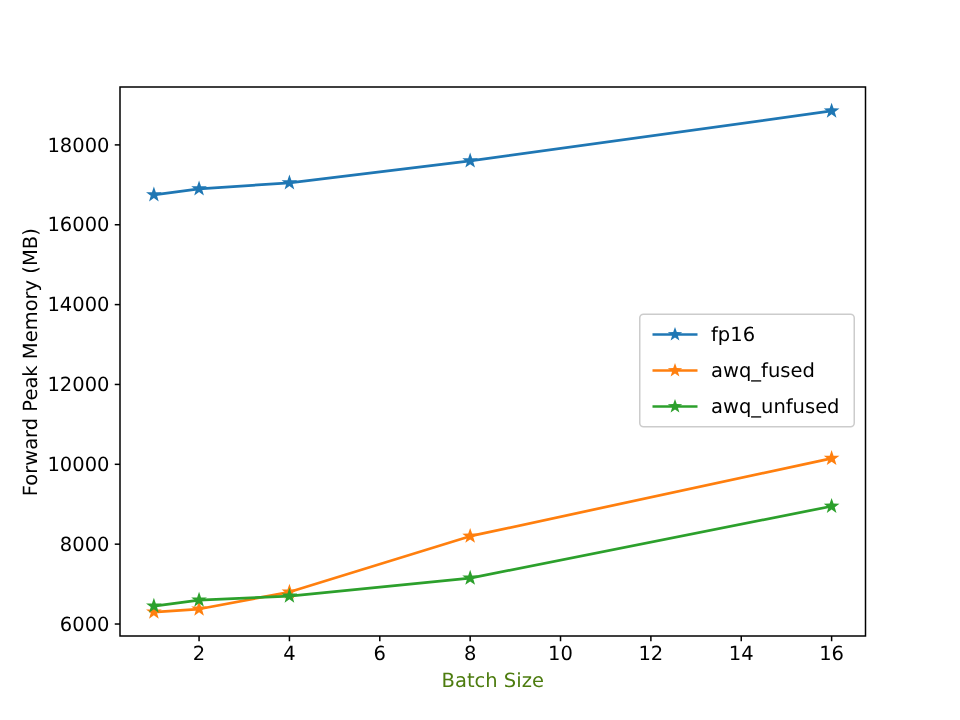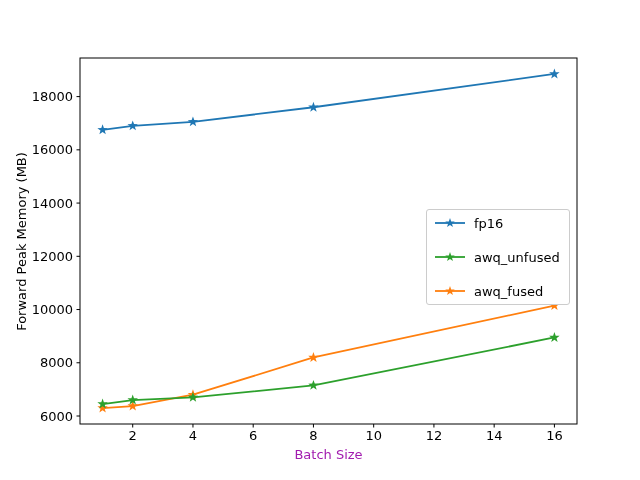--- a/index.html
+++ b/index.html
@@ -7,31 +7,31 @@
     position:relative;width:640px;height:480px;background:#ffffff;
     font-family:"DejaVu Sans",sans-serif;overflow:hidden;color:#000;
   }
   #plot-svg{position:absolute;left:0;top:0;}
   #chart-title{
     position:absolute;left:80px;top:27px;width:497px;text-align:center;
     font-size:17px;color:#000;
   }
   #x-axis-label{
     position:absolute;left:80px;top:447px;width:497px;text-align:center;
-    font-size:13px;color:#a21caf;
+    font-size:13px;color:#4d7c0f;
   }
   #y-axis-label{
     position:absolute;left:-98px;top:233px;width:240px;height:17px;
     text-align:center;font-size:13px;color:#000;
     transform:rotate(-90deg);
   }
   #legend{
     position:absolute;left:426px;top:209px;background:#ffffff;
     border:1px solid #cccccc;border-radius:3px;
-    padding:5px 9px 5px 7px;display:flex;flex-direction:column;gap:18px;
+    padding:5px 9px 5px 7px;display:flex;flex-direction:column;gap:8px;
   }
   .legend-row{display:flex;align-items:center;gap:8px;height:16px;}
   .legend-label{font-size:13px;color:#000;white-space:nowrap;}
 </style>
 </head>
 <body>
 
 <div id="figure">
   <svg id="plot-svg" width="640" height="480">
       <rect x="80" y="58" width="497" height="366" fill="none" stroke="#000000" stroke-width="1"></rect>
@@ -93,26 +93,26 @@
   <div id="legend">
       <div class="legend-row">
         <svg width="32" height="14">
           <line x1="1" y1="7" x2="31" y2="7" stroke="#1f77b4" stroke-width="1.8"></line>
           <path d="M16.00,2.00L17.18,5.38L20.76,5.45L17.90,7.62L18.94,11.05L16.00,9.00L13.06,11.05L14.10,7.62L11.24,5.45L14.82,5.38Z" fill="#1f77b4"></path>
         </svg>
         <span class="legend-label">fp16</span>
       </div>
       <div class="legend-row">
         <svg width="32" height="14">
+          <line x1="1" y1="7" x2="31" y2="7" stroke="#ff7f0e" stroke-width="1.8"></line>
+          <path d="M16.00,2.00L17.18,5.38L20.76,5.45L17.90,7.62L18.94,11.05L16.00,9.00L13.06,11.05L14.10,7.62L11.24,5.45L14.82,5.38Z" fill="#ff7f0e"></path>
+        </svg>
+        <span class="legend-label">awq_fused</span>
+      </div>
+      <div class="legend-row">
+        <svg width="32" height="14">
           <line x1="1" y1="7" x2="31" y2="7" stroke="#2ca02c" stroke-width="1.8"></line>
           <path d="M16.00,2.00L17.18,5.38L20.76,5.45L17.90,7.62L18.94,11.05L16.00,9.00L13.06,11.05L14.10,7.62L11.24,5.45L14.82,5.38Z" fill="#2ca02c"></path>
         </svg>
         <span class="legend-label">awq_unfused</span>
       </div>
-      <div class="legend-row">
-        <svg width="32" height="14">
-          <line x1="1" y1="7" x2="31" y2="7" stroke="#ff7f0e" stroke-width="1.8"></line>
-          <path d="M16.00,2.00L17.18,5.38L20.76,5.45L17.90,7.62L18.94,11.05L16.00,9.00L13.06,11.05L14.10,7.62L11.24,5.45L14.82,5.38Z" fill="#ff7f0e"></path>
-        </svg>
-        <span class="legend-label">awq_fused</span>
-      </div>
     </div>
 </div>
 
 </body></html>

